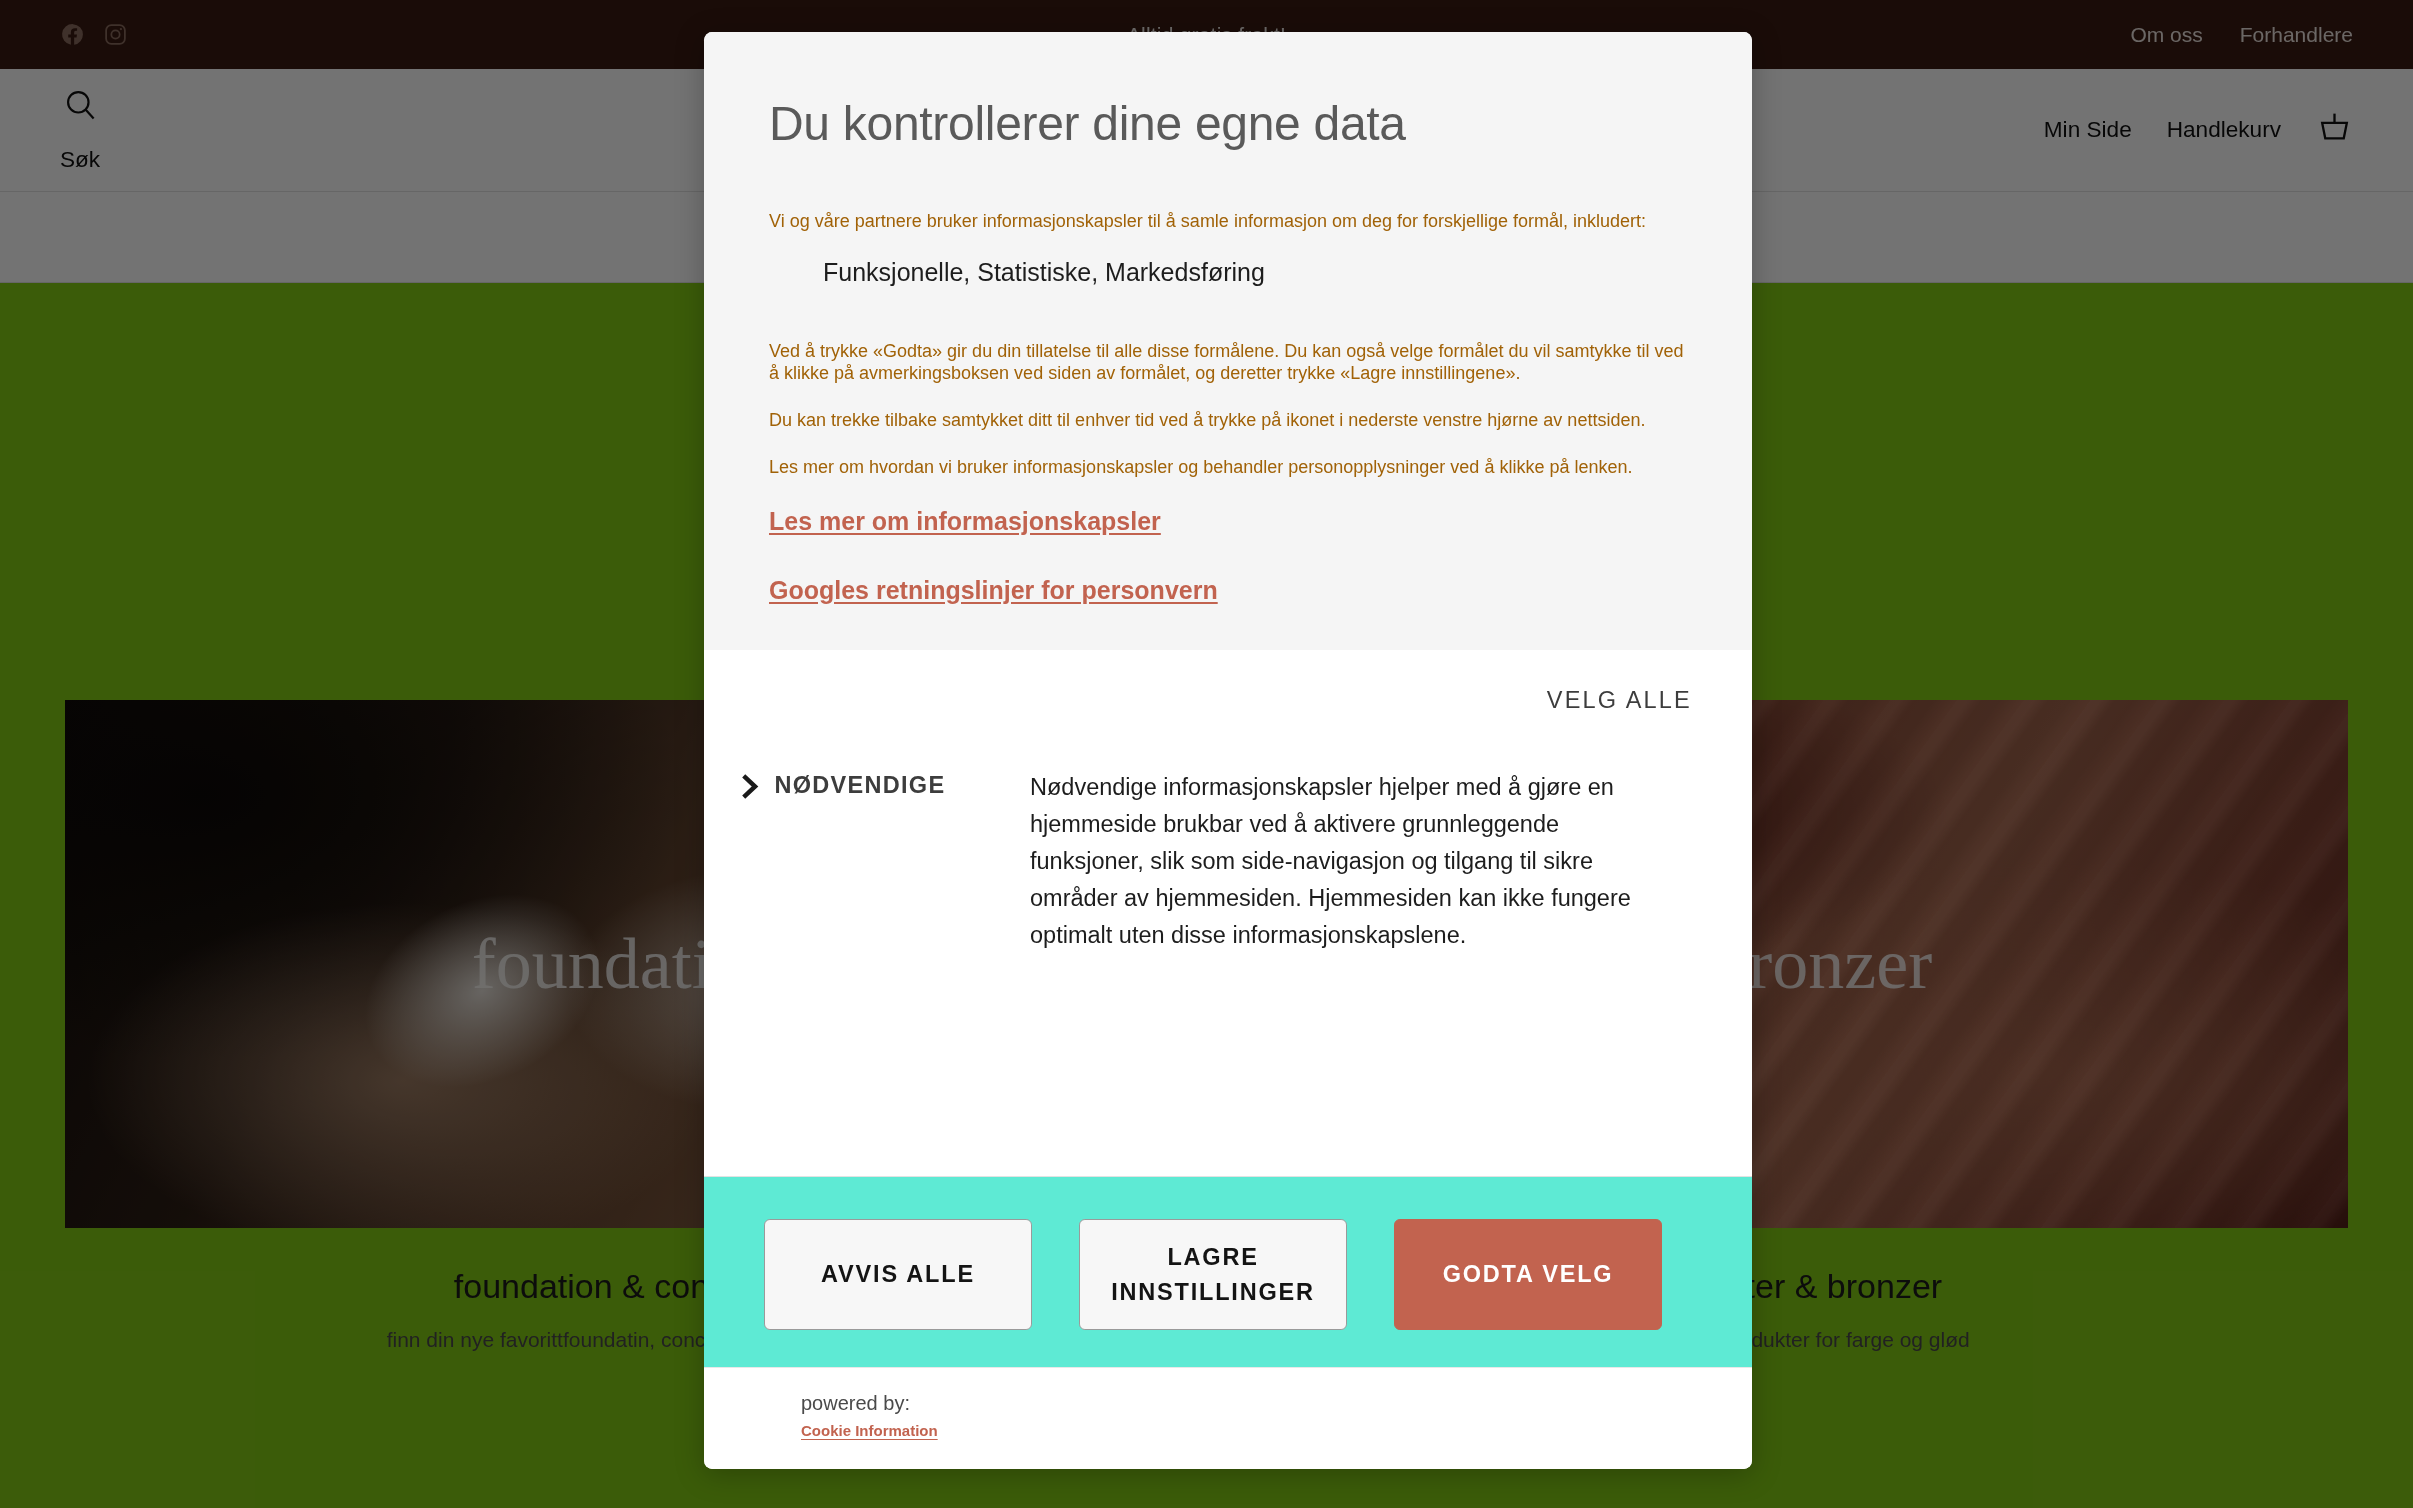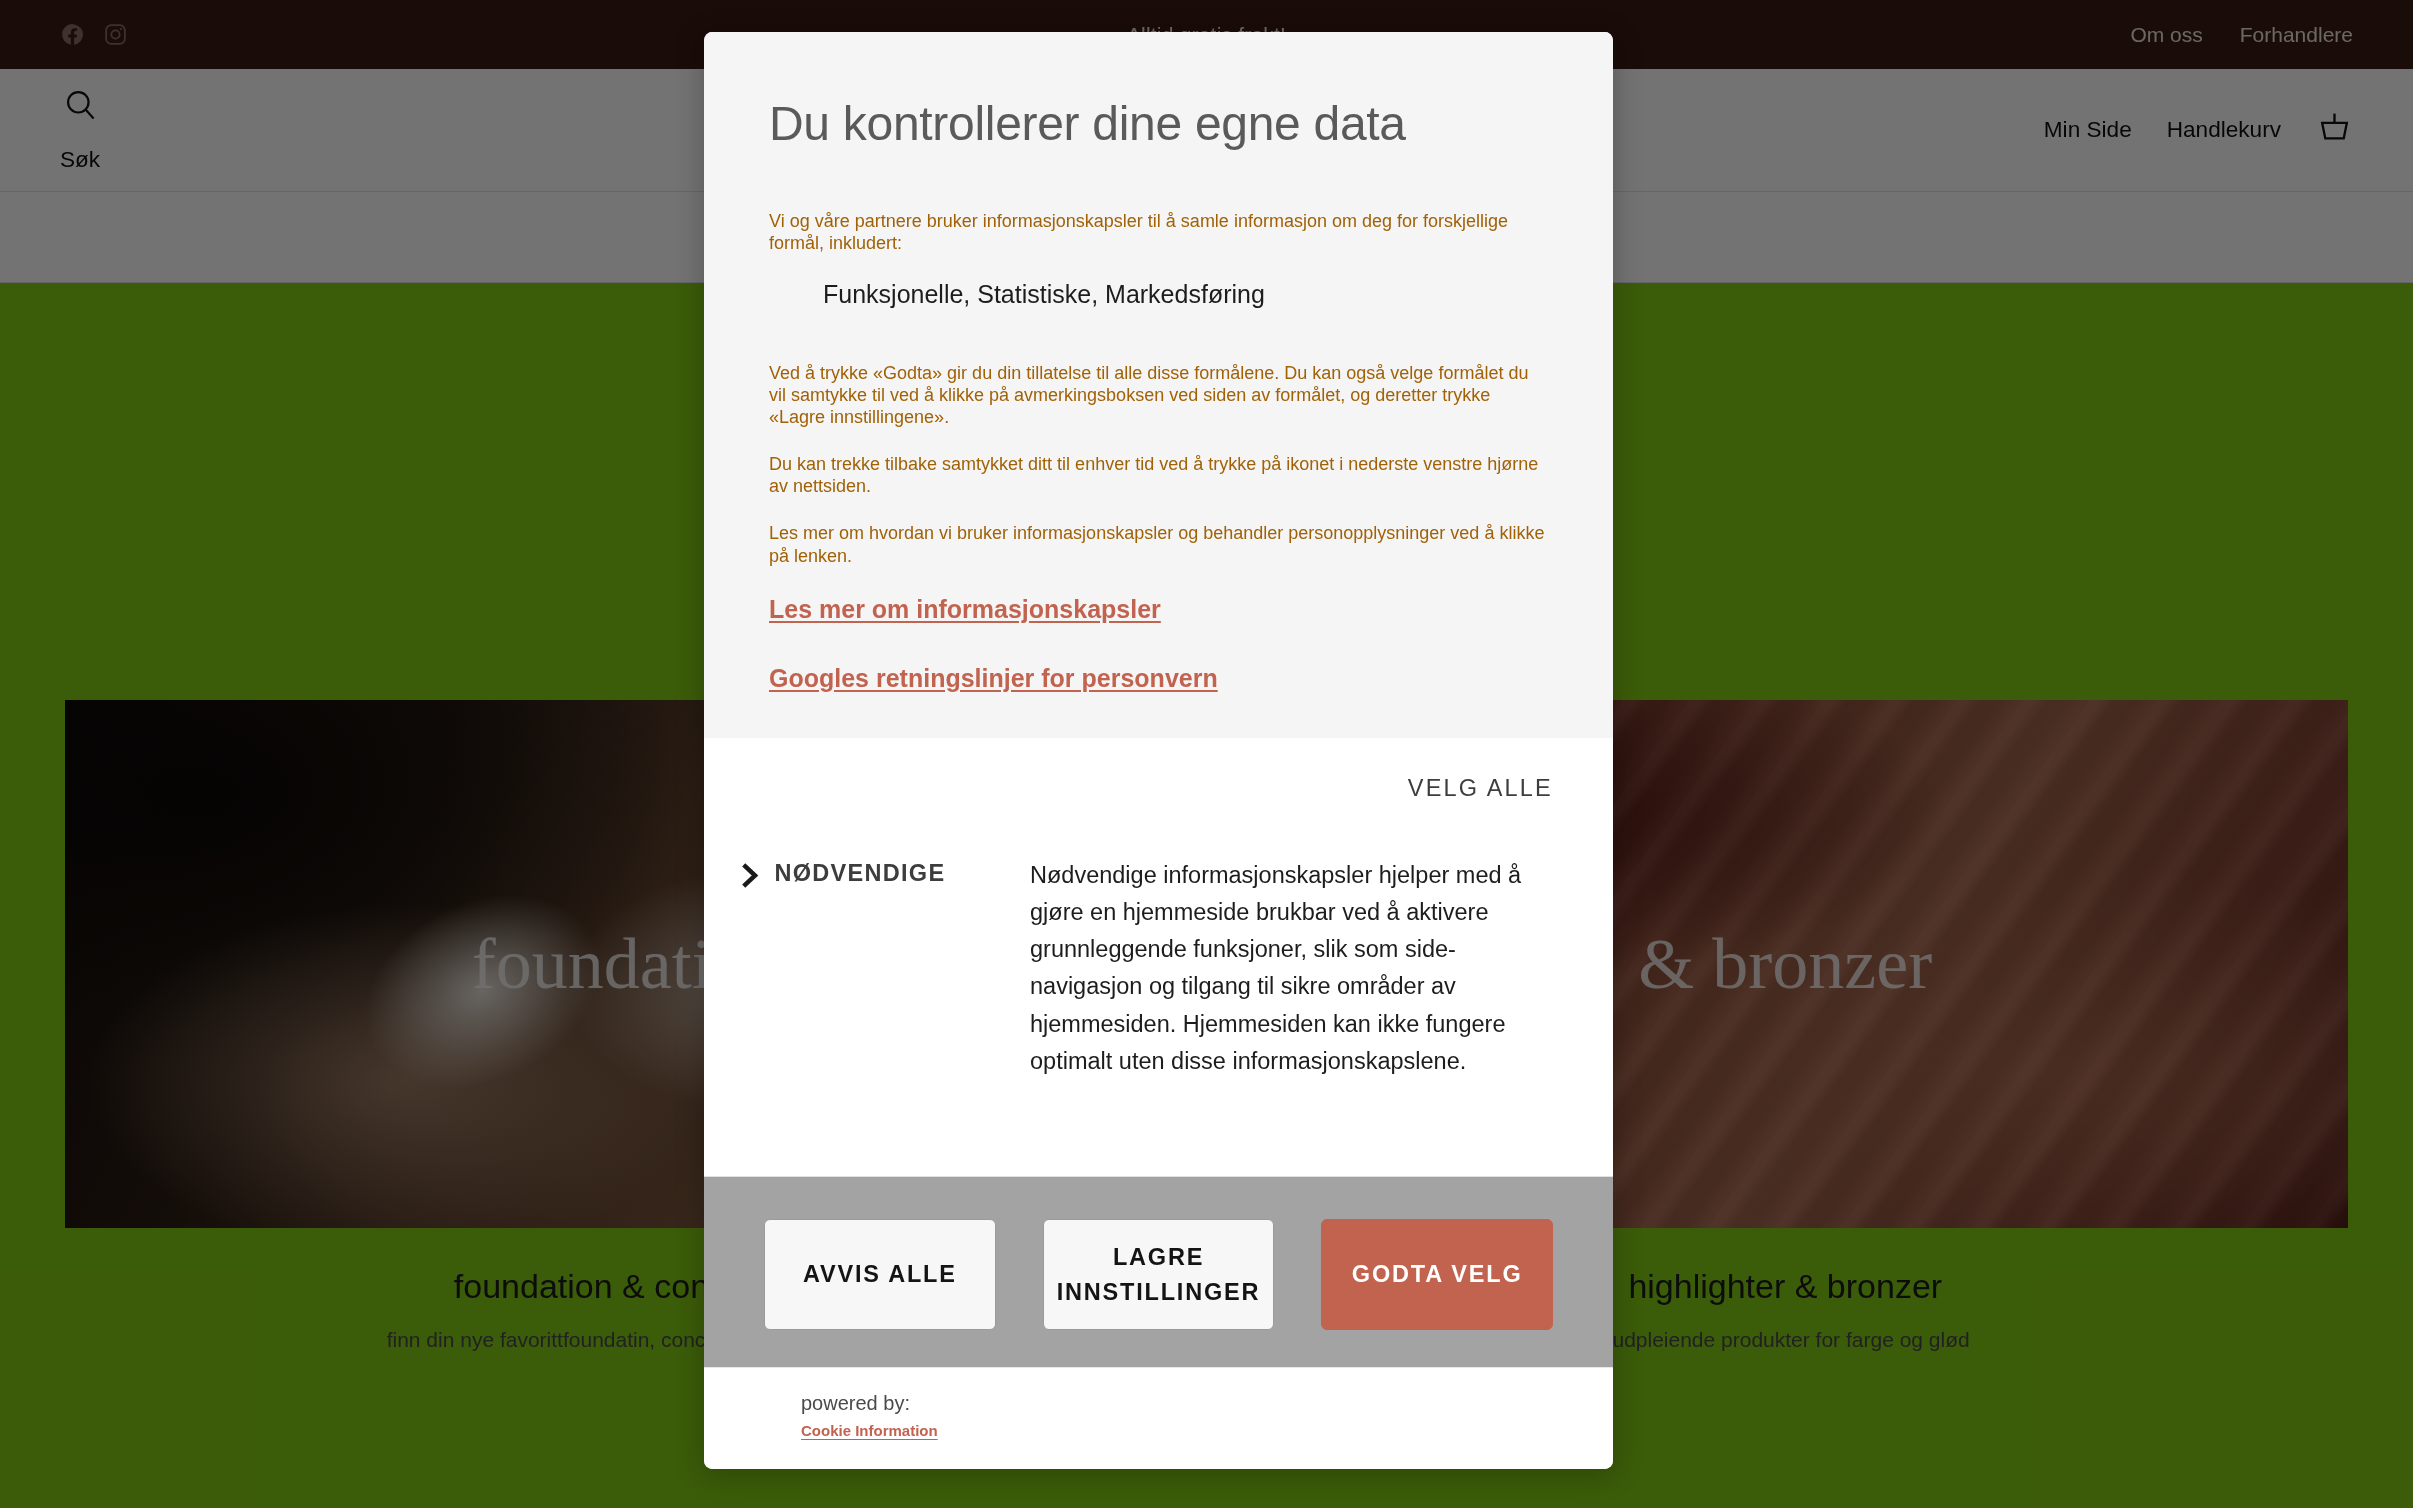--- a/index.html
+++ b/index.html
@@ -183,21 +183,21 @@
       radial-gradient(ellipse 60% 55% at 72% 70%, #b06c52, transparent 72%),
       linear-gradient(122deg, #6e2a20 0%, #93503b 34%, #ae6d53 58%, #8a4736 80%, #5c221a 100%);
   }
 
   
   #cookie-modal {
     position: absolute;
     z-index: 100;
     left: 704px;
     top: 32px;
-    width: 909px;
+    width: 1048px;
     height: 1437px;
     background: #ffffff;
     border-radius: 8.4px;
     overflow: hidden;
     box-shadow: 0 5px 28.5px rgba(0,0,0,.25);
     display: flex;
     flex-direction: column;
   }
 
   .modal-intro {
@@ -273,21 +273,21 @@
     color: #3d3d3d;
   }
   .category-desc {
     font-size: 23.5px;
     line-height: 1.58;
     color: #1d1d1d;
     max-width: 620px;
   }
 
   .modal-actions {
-    background: #a3a3a3;
+    background: #5eead4;
     border-top: 0.8px solid #E2E2E2;
     padding: 42px 60px 37px 60px;
     display: flex;
     gap: 47px;
   }
   .btn {
     width: 268px;
     height: 111px;
     border-radius: 5.9px;
     font-size: 23.5px;

